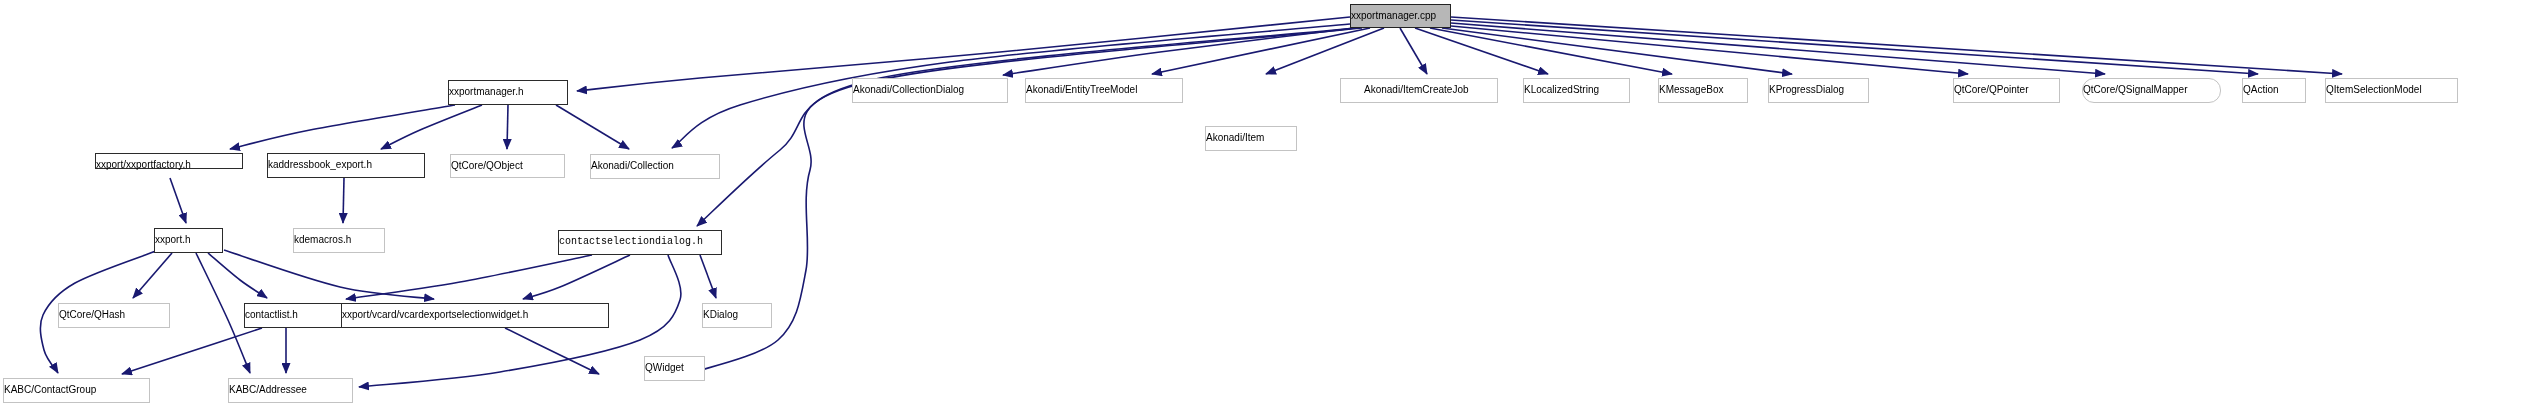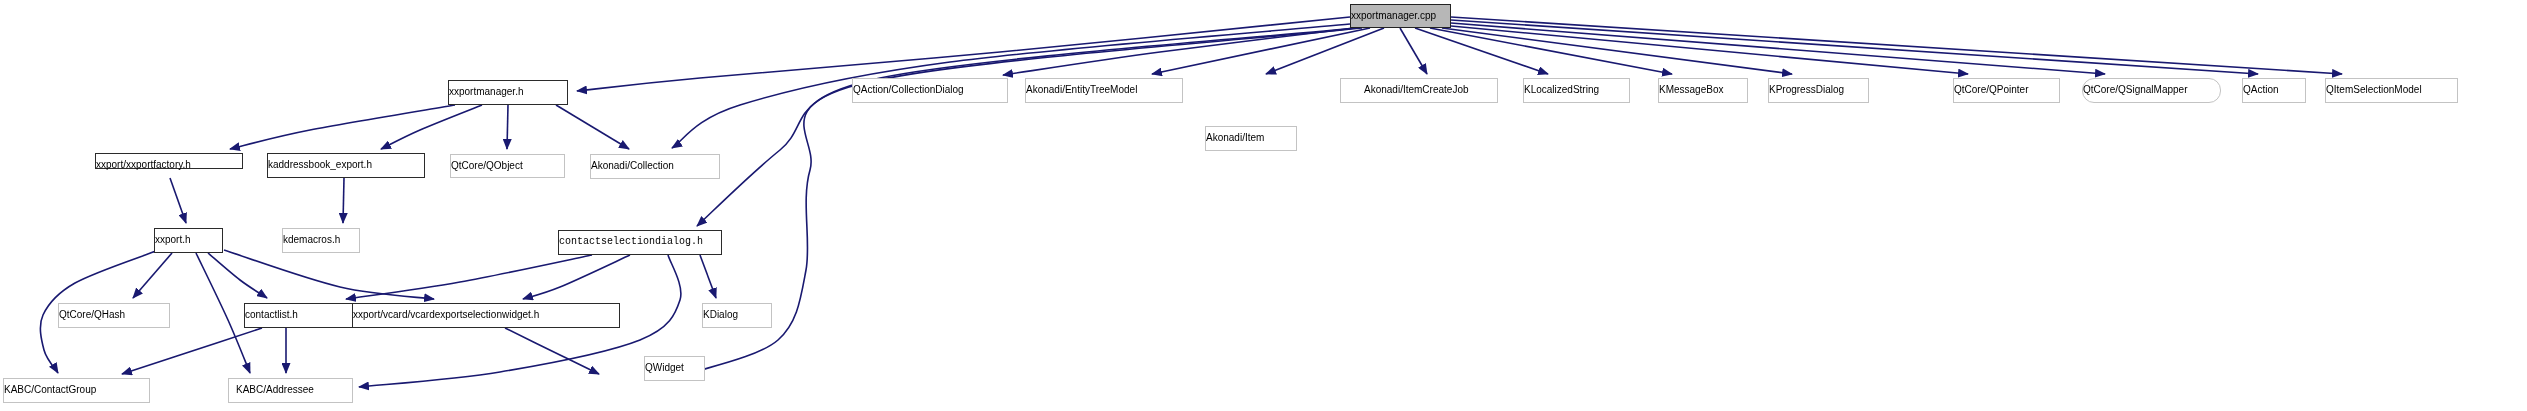--- a/index.html
+++ b/index.html
@@ -51,38 +51,38 @@
       <path d="M592,255 C570,259.5 501,274.6666666666667 460,282 C419,289.3333333333333 365,296.1666666666667 346,299" fill="none" stroke="#191970" stroke-width="1.6" marker-end="url(#arrow)"></path>
       <path d="M630,255 C618.3333333333334,260.3333333333333 577.8333333333334,279.6666666666667 560,287 C542.1666666666666,294.3333333333333 529.1666666666666,297 523,299" fill="none" stroke="#191970" stroke-width="1.6" marker-end="url(#arrow)"></path>
       <path d="M700,255 L716,298" fill="none" stroke="#191970" stroke-width="1.6" marker-end="url(#arrow)"></path>
       <path d="M668,255 C670,262.5 684.6666666666666,285.8333333333333 680,300 C675.3333333333334,314.1666666666667 670,328 640,340 C610,352 546.8333333333334,364.1666666666667 500,372 C453.1666666666667,379.8333333333333 382.5,384.5 359,387" fill="none" stroke="#191970" stroke-width="1.6" marker-end="url(#arrow)"></path>
       <path d="M505,328 C514.1666666666666,332.5 544.3333333333334,347.3333333333333 560,355 C575.6666666666666,362.6666666666667 592.5,370.8333333333333 599,374" fill="none" stroke="#191970" stroke-width="1.6" marker-end="url(#arrow)"></path>
       <path d="M262,328 C248.33333333333334,332.5 203.33333333333334,347.3333333333333 180,355 C156.66666666666666,362.6666666666667 131.66666666666666,370.8333333333333 122,374" fill="none" stroke="#191970" stroke-width="1.6" marker-end="url(#arrow)"></path>
       <path d="M286,328 L286,373" fill="none" stroke="#191970" stroke-width="1.6" marker-end="url(#arrow)"></path>
     </svg>
 <div class="node root" style="left: 1350px; top: 4px; width: 101px; height: 24px; line-height: 21px;">xxportmanager.cpp</div>
     <div class="node internal" style="left: 448px; top: 80px; width: 120px; height: 25px; line-height: 22px;">xxportmanager.h</div>
-    <div class="node external" style="left: 852px; top: 78px; width: 156px; height: 25px; line-height: 22px;">QAction/CollectionDialog</div>
+    <div class="node external" style="left: 852px; top: 78px; width: 156px; height: 25px; line-height: 22px;">Akonadi/CollectionDialog</div>
     <div class="node external" style="left: 1025px; top: 78px; width: 158px; height: 25px; line-height: 22px;">Akonadi/EntityTreeModel</div>
     <div class="node external" style="left: 1205px; top: 78px; width: 92px; height: 25px; line-height: 22px; margin-top: 48px;">Akonadi/Item</div>
     <div class="node external" style="left: 1340px; top: 78px; width: 158px; height: 25px; line-height: 22px; padding-left: 23px;">Akonadi/ItemCreateJob</div>
     <div class="node external" style="left: 1523px; top: 78px; width: 107px; height: 25px; line-height: 22px;">KLocalizedString</div>
     <div class="node external" style="left: 1658px; top: 78px; width: 90px; height: 25px; line-height: 22px;">KMessageBox</div>
     <div class="node external" style="left: 1768px; top: 78px; width: 101px; height: 25px; line-height: 22px;">KProgressDialog</div>
     <div class="node external" style="left: 1953px; top: 78px; width: 107px; height: 25px; line-height: 22px;">QtCore/QPointer</div>
     <div class="node external" style="left: 2082px; top: 78px; width: 139px; height: 25px; line-height: 22px; border-radius: 12px;">QtCore/QSignalMapper</div>
     <div class="node external" style="left: 2242px; top: 78px; width: 64px; height: 25px; line-height: 22px;">QAction</div>
     <div class="node external" style="left: 2325px; top: 78px; width: 133px; height: 25px; line-height: 22px;">QItemSelectionModel</div>
     <div class="node internal" style="left: 95px; top: 153px; width: 148px; height: 16px; line-height: 22px;">xxport/xxportfactory.h</div>
     <div class="node internal" style="left: 267px; top: 153px; width: 158px; height: 25px; line-height: 22px;">kaddressbook_export.h</div>
     <div class="node external" style="left: 450px; top: 154px; width: 115px; height: 24px; line-height: 21px;">QtCore/QObject</div>
     <div class="node external" style="left: 590px; top: 154px; width: 130px; height: 25px; line-height: 22px;">Akonadi/Collection</div>
     <div class="node internal" style="left: 154px; top: 228px; width: 69px; height: 25px; line-height: 22px;">xxport.h</div>
-    <div class="node external" style="left: 282px; top: 228px; width: 78px; height: 25px; line-height: 22px;">kdemacros.h</div>
+    <div class="node external" style="left: 293px; top: 228px; width: 92px; height: 25px; line-height: 22px;">kdemacros.h</div>
     <div class="node internal" style="left: 558px; top: 230px; width: 164px; height: 25px; line-height: 22px; font-family: Liberation Mono, monospace;">contactselectiondialog.h</div>
     <div class="node external" style="left: 58px; top: 303px; width: 112px; height: 25px; line-height: 22px;">QtCore/QHash</div>
     <div class="node internal" style="left: 244px; top: 303px; width: 110px; height: 25px; line-height: 22px;">contactlist.h</div>
-    <div class="node internal" style="left: 352px; top: 303px; width: 268px; height: 25px; line-height: 22px;">xxport/vcard/vcardexportselectionwidget.h</div>
+    <div class="node internal" style="left: 341px; top: 303px; width: 268px; height: 25px; line-height: 22px;">xxport/vcard/vcardexportselectionwidget.h</div>
     <div class="node external" style="left: 702px; top: 303px; width: 70px; height: 25px; line-height: 22px;">KDialog</div>
     <div class="node external" style="left: 3px; top: 378px; width: 147px; height: 25px; line-height: 22px;">KABC/ContactGroup</div>
-    <div class="node external" style="left: 228px; top: 378px; width: 125px; height: 25px; line-height: 22px; padding-left: 7px;">KABC/Addressee</div>
+    <div class="node external" style="left: 228px; top: 378px; width: 125px; height: 25px; line-height: 22px;">KABC/Addressee</div>
     <div class="node external" style="left: 615px; top: 356px; width: 61px; height: 25px; line-height: 22px; margin-left: 29px;">QWidget</div>
   </div>
 
 </body></html>

